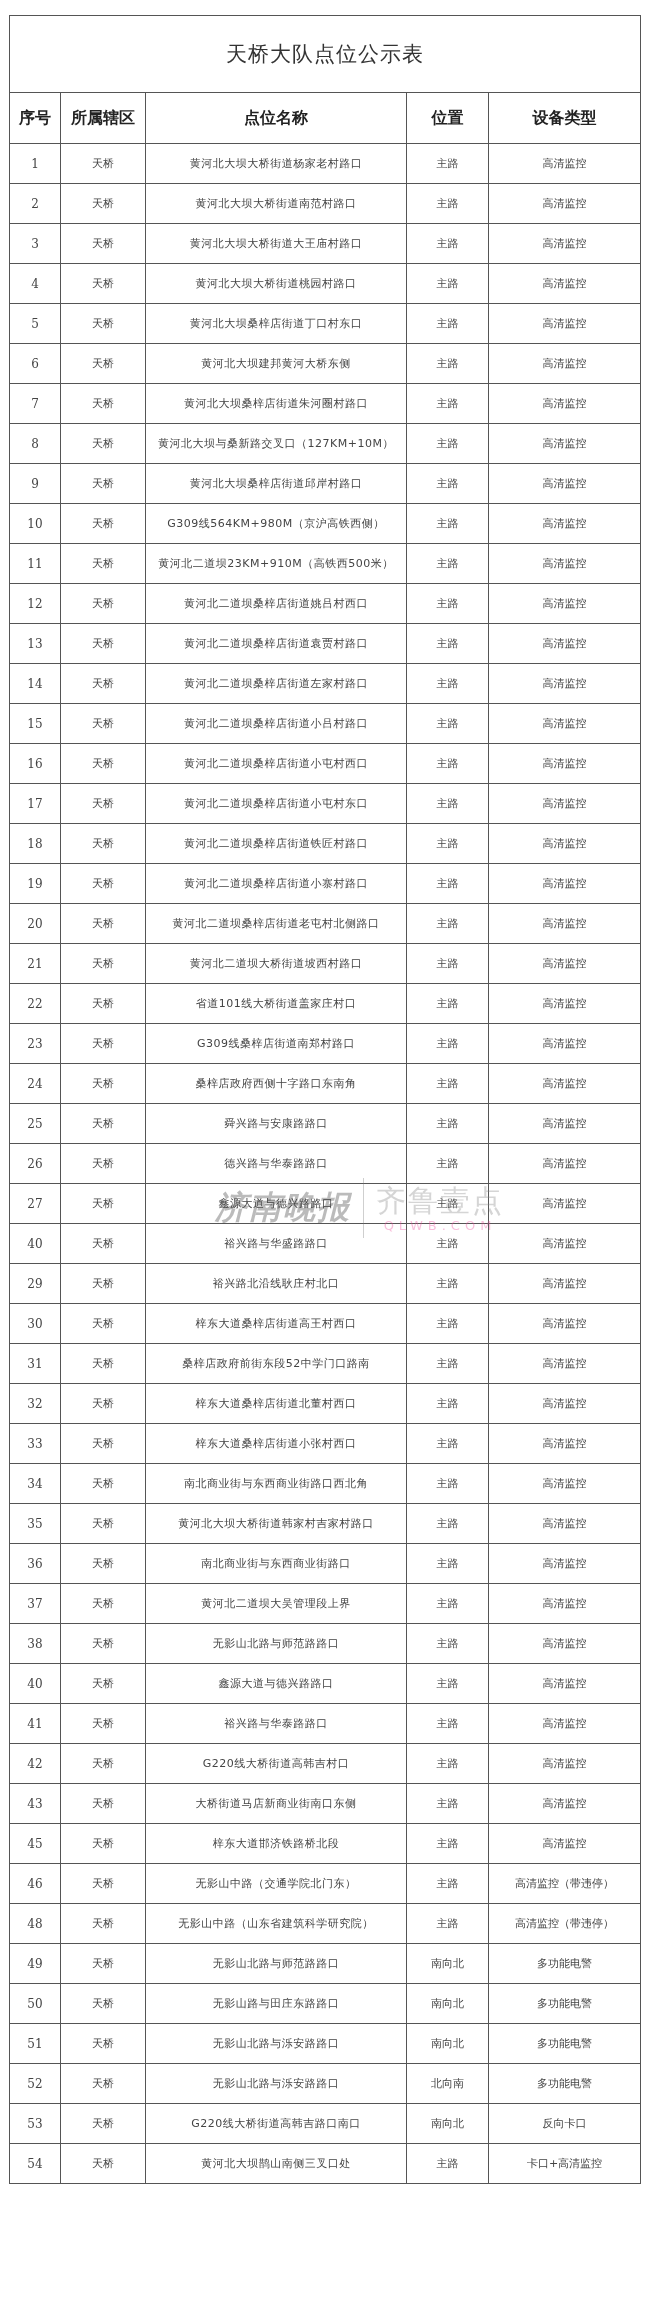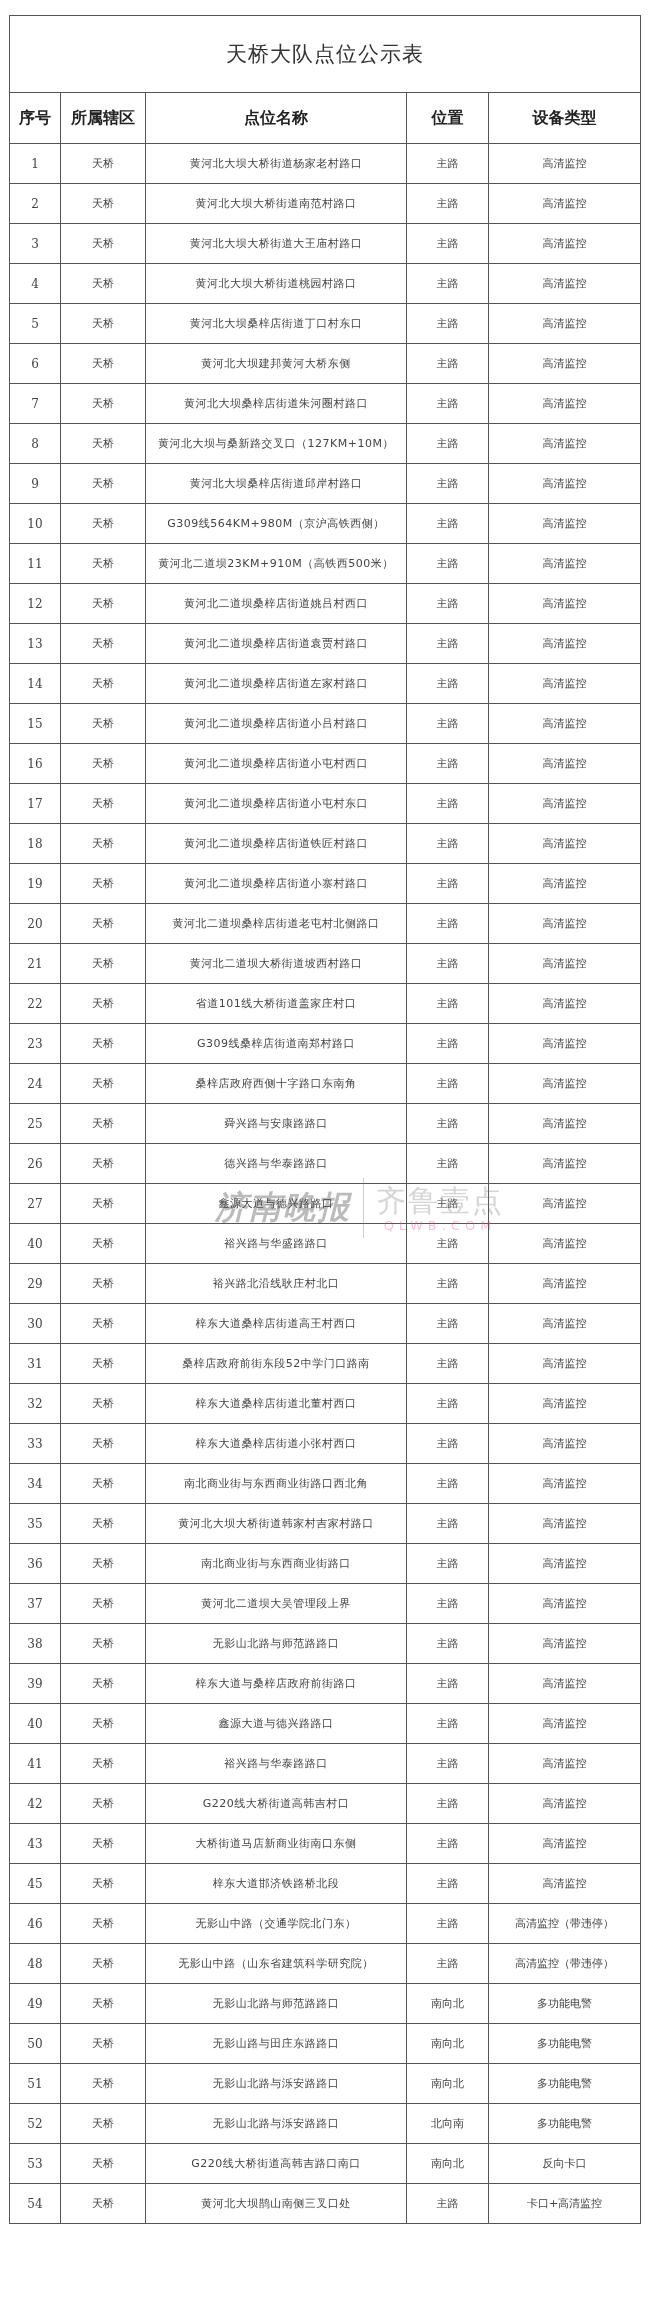--- a/index.html
+++ b/index.html
@@ -310,27 +310,20 @@
           <td>高清监控</td>
         </tr>
         <tr>
           <td class="num">38</td>
           <td>天桥</td>
           <td class="name">无影山北路与师范路路口</td>
           <td>主路</td>
           <td>高清监控</td>
         </tr>
         <tr>
-          <td class="num">39</td>
-          <td>天桥</td>
-          <td class="name">梓东大道与桑梓店政府前街路口</td>
-          <td>主路</td>
-          <td>高清监控</td>
-        </tr>
-        <tr>
           <td class="num">40</td>
           <td>天桥</td>
           <td class="name">鑫源大道与德兴路路口</td>
           <td>主路</td>
           <td>高清监控</td>
         </tr>
         <tr>
           <td class="num">41</td>
           <td>天桥</td>
           <td class="name">裕兴路与华泰路路口</td>

